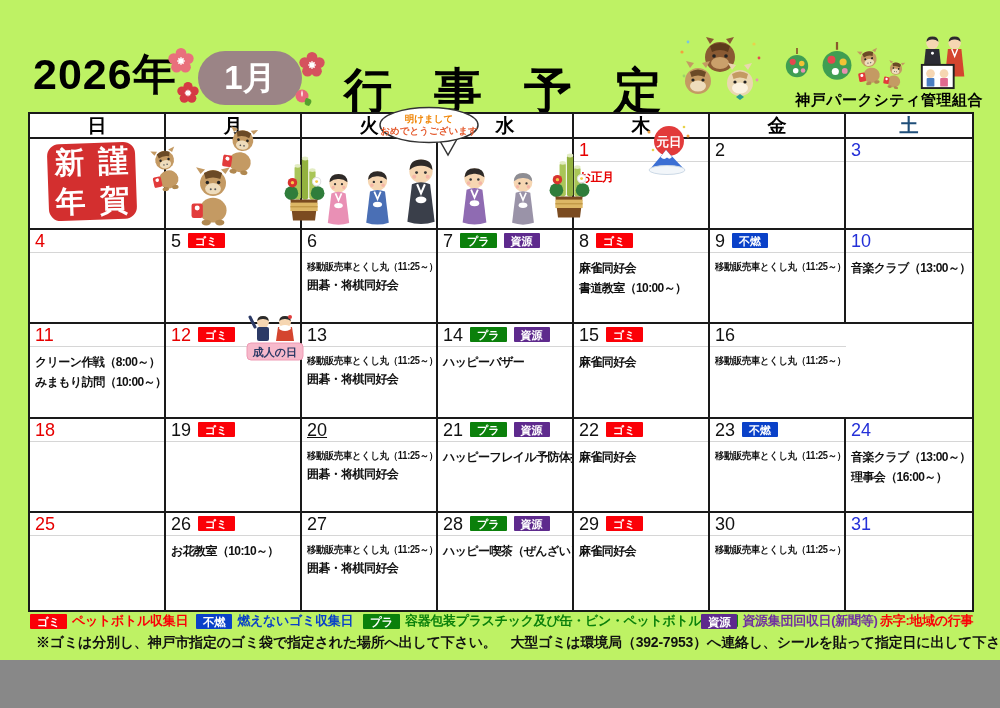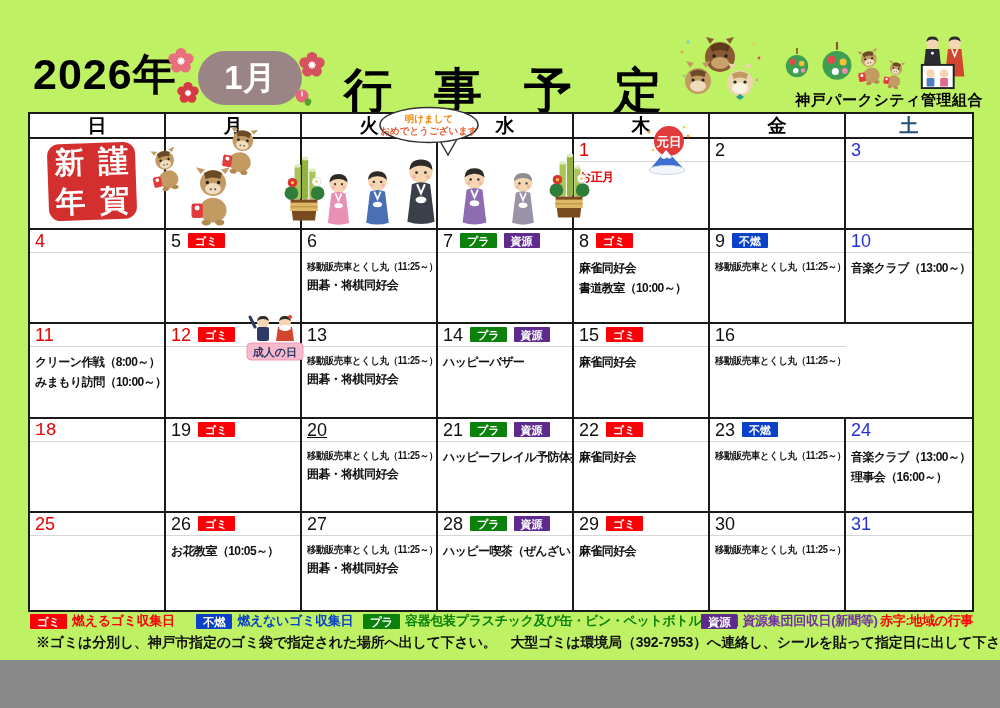--- a/index.html
+++ b/index.html
@@ -207,21 +207,21 @@
               <span class="daynum" style="color: rgb(17, 17, 17);">16</span>
             </div>
             <div class="events">
               <div class="event small">移動販売車とくし丸（11:25～）</div>
             </div>
           </div>
         </div>
         <div class="grid7 wrow r3">
           <div class="cell">
             <div class="daterow">
-              <span class="daynum" style="color: rgb(230, 0, 0); font-family: Liberation Mono, monospace;">18</span>
+              <span class="daynum" style="color: rgb(230, 0, 0);">18</span>
             </div>
             <div class="events"></div>
           </div>
           <div class="cell">
             <div class="daterow">
               <span class="daynum" style="color: rgb(17, 17, 17);">19</span>
               <span class="badge" style="background: rgb(251, 0, 7);">ゴミ</span>
             </div>
             <div class="events"></div>
           </div>
@@ -278,21 +278,21 @@
               <span class="daynum" style="color: rgb(230, 0, 0);">25</span>
             </div>
             <div class="events"></div>
           </div>
           <div class="cell">
             <div class="daterow">
               <span class="daynum" style="color: rgb(17, 17, 17);">26</span>
               <span class="badge" style="background: rgb(251, 0, 7);">ゴミ</span>
             </div>
             <div class="events">
-              <div class="event">お花教室（10:05～）</div>
+              <div class="event">お花教室（10:10～）</div>
             </div>
           </div>
           <div class="cell">
             <div class="daterow">
               <span class="daynum" style="color: rgb(17, 17, 17);">27</span>
             </div>
             <div class="events">
               <div class="event small">移動販売車とくし丸（11:25～）</div>
               <div class="event">囲碁・将棋同好会</div>
             </div>
@@ -330,21 +330,21 @@
             </div>
             <div class="events"></div>
           </div>
         </div>
       </div>
   </div>
 
   <div class="legend">
       <div class="legend-item" style="left: 30px;">
         <span class="badge" style="background: rgb(251, 0, 7);">ゴミ</span>
-        <span style="color: rgb(251, 0, 7);">燃えるゴミ収集日</span>
+        <span style="color: rgb(251, 0, 7);">ペットボトル収集日</span>
       </div>
       <div class="legend-item" style="left: 196px;">
         <span class="badge" style="background: rgb(10, 65, 200);">不燃</span>
         <span style="color: rgb(10, 65, 200);">燃えないゴミ収集日</span>
       </div>
       <div class="legend-item" style="left: 363px;">
         <span class="badge" style="background: rgb(11, 128, 11);">プラ</span>
         <span style="color: rgb(11, 128, 11);">容器包装プラスチック及び缶・ビン・ペットボトル収集日</span>
       </div>
       <div class="legend-item" style="left: 701px;">

